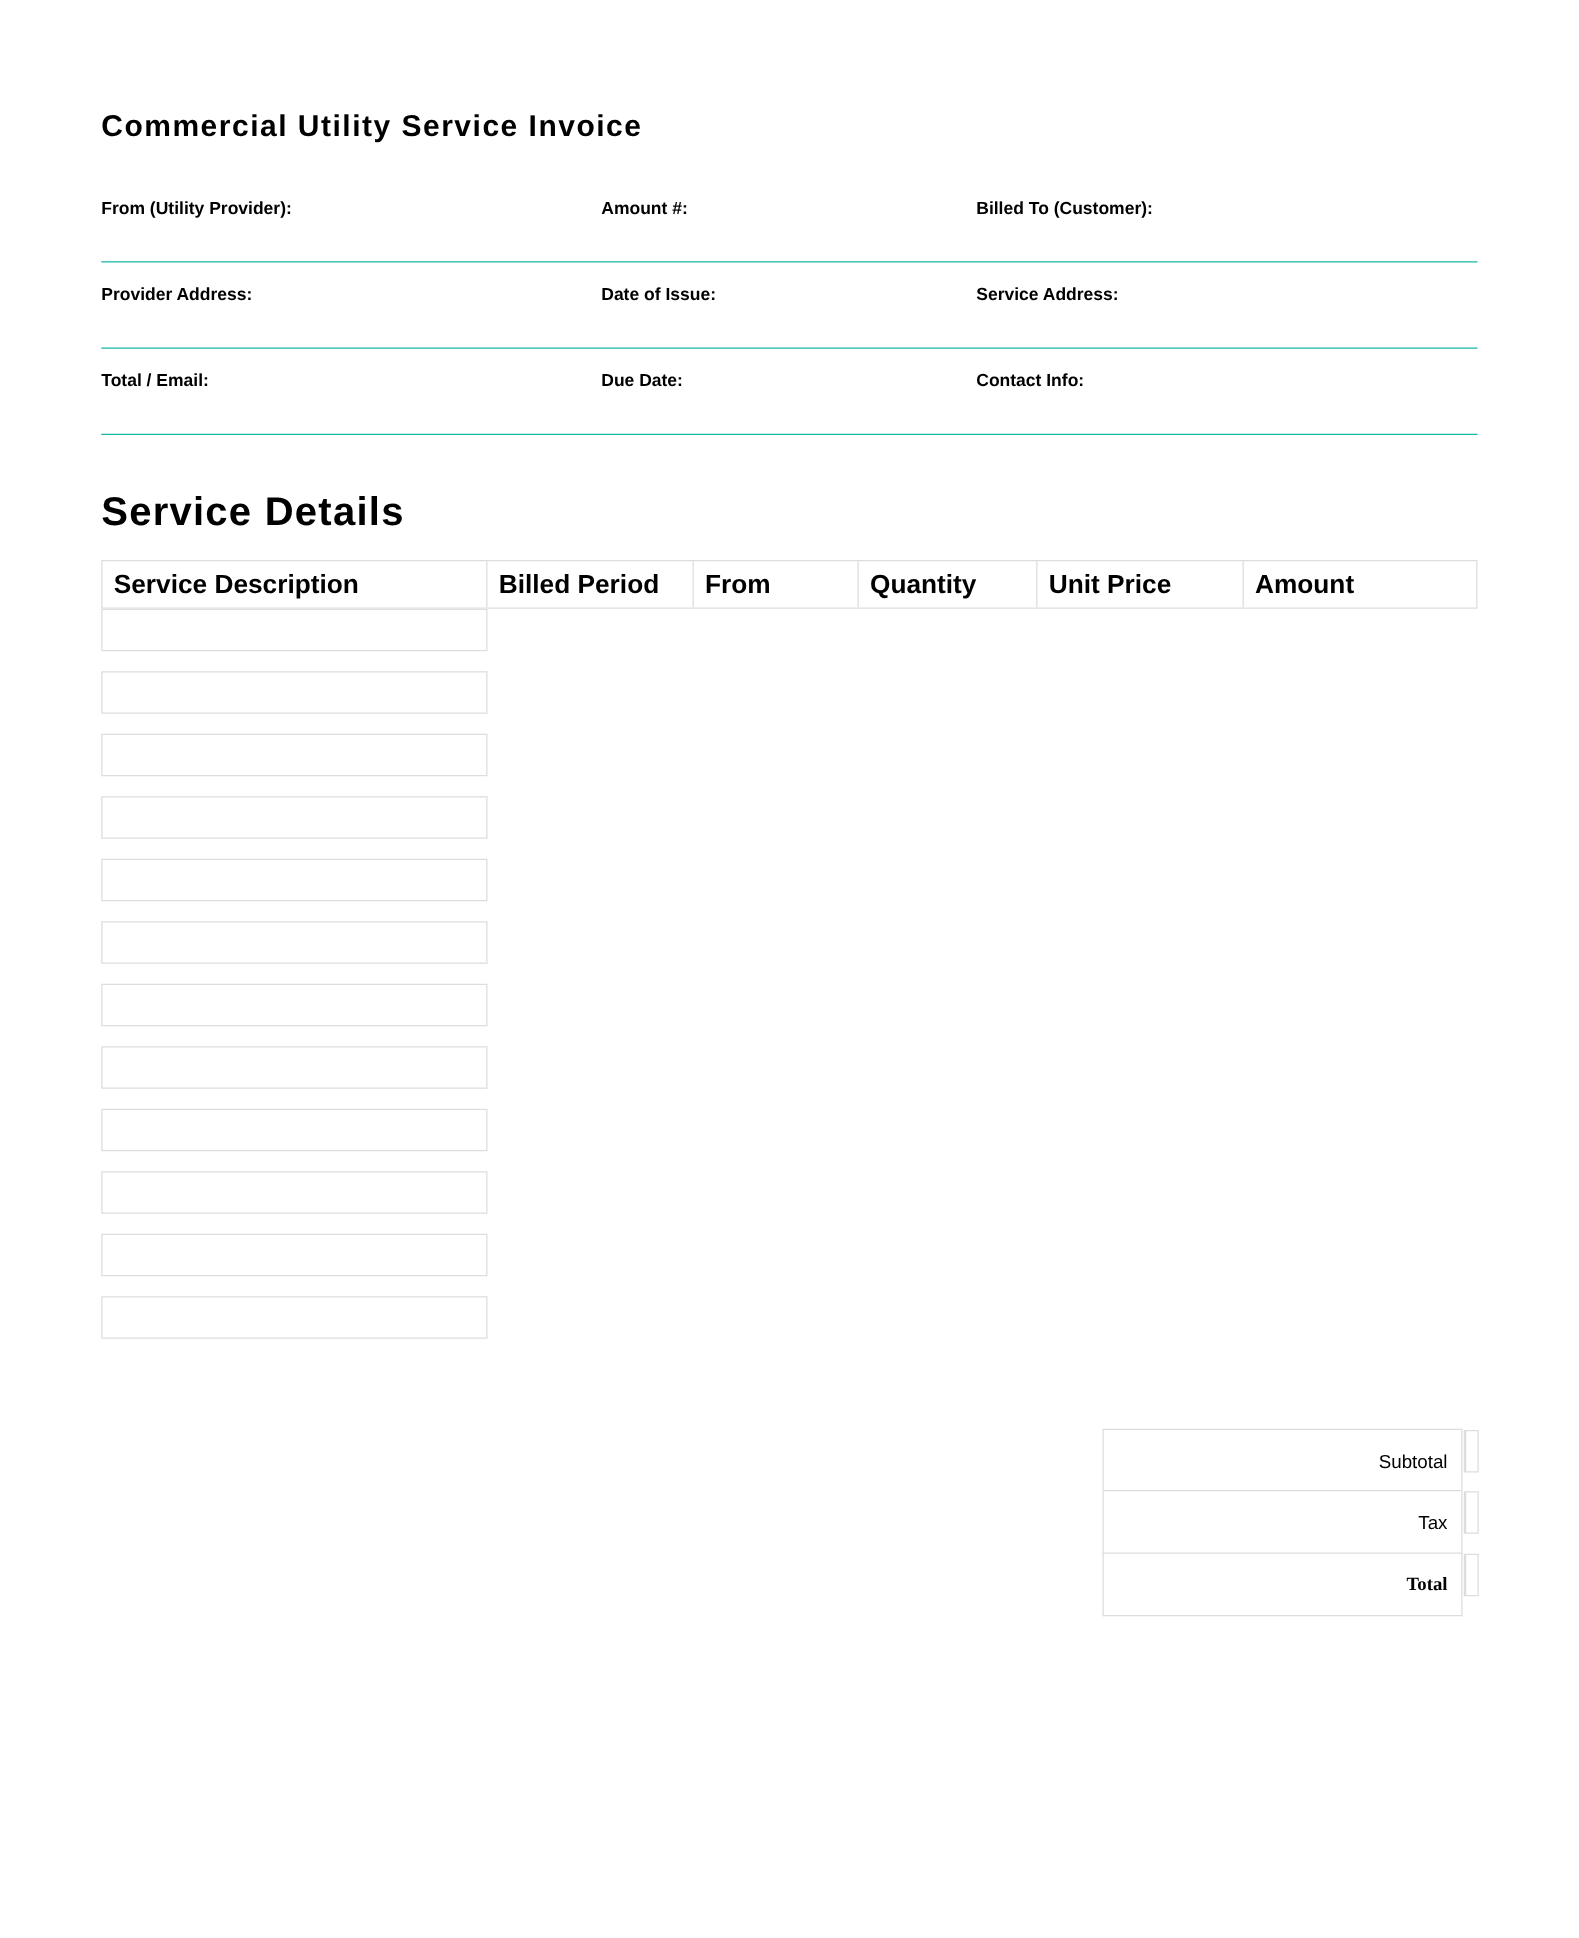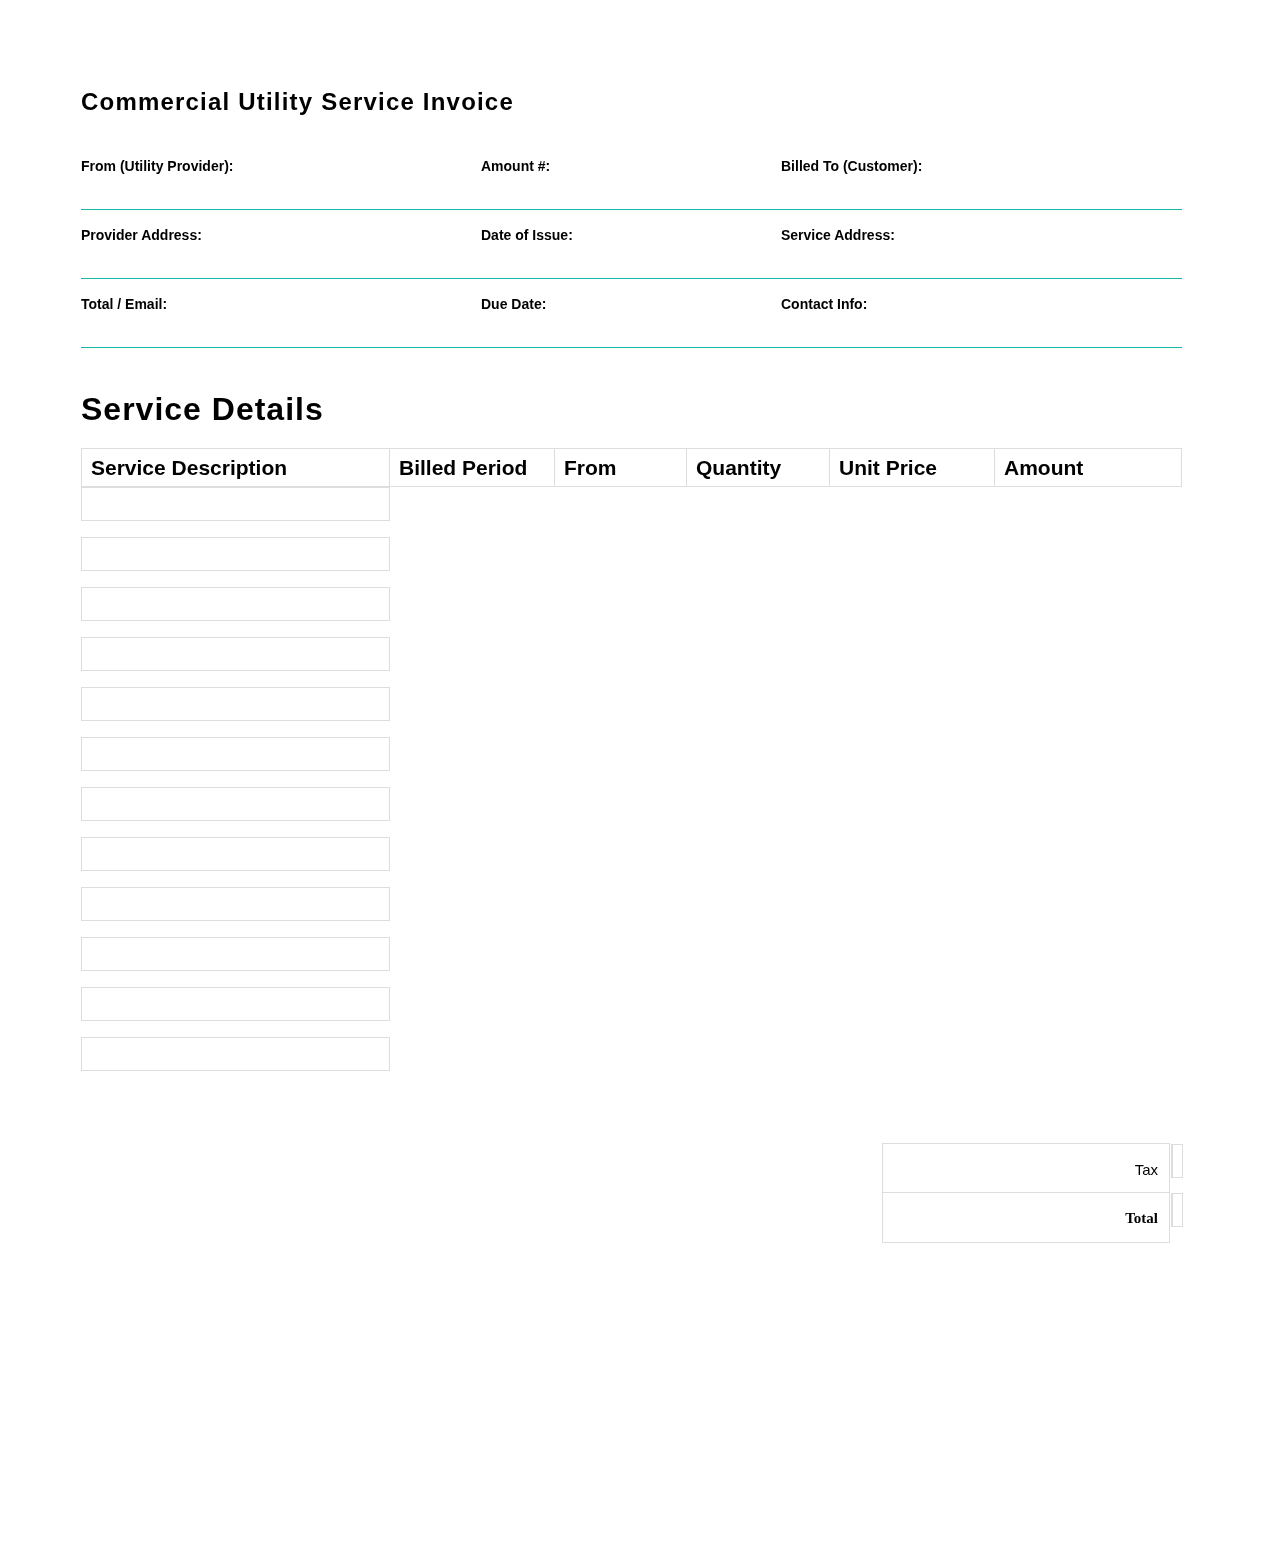--- a/index.html
+++ b/index.html
@@ -69,20 +69,24 @@
     <input class="row-input" type="text" value="" style="">
     <input class="row-input" type="text" value="" style="">
     <input class="row-input" type="text" value="" style="">
     <input class="row-input" type="text" value="" style="">
     <input class="row-input" type="text" value="" style="">
     <input class="row-input" type="text" value="" style="">
   </div>
 
   <div class="totals">
     <div class="tot-row">
+      <span class="tot-label">Subtotal</span>
+      <input class="tot-input" type="text" value="" style="">
+    </div>
+    <div class="tot-row">
       <span class="tot-label">Tax</span>
       <input class="tot-input" type="text" value="" style="">
     </div>
     <div class="tot-row">
       <span class="tot-label bold">Total</span>
       <input class="tot-input" type="text" value="" style="">
     </div>
   </div>
 </div>
 

